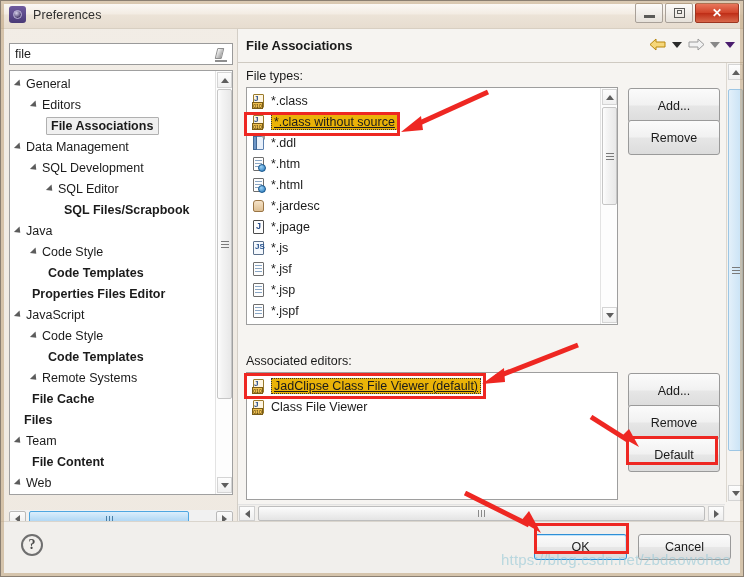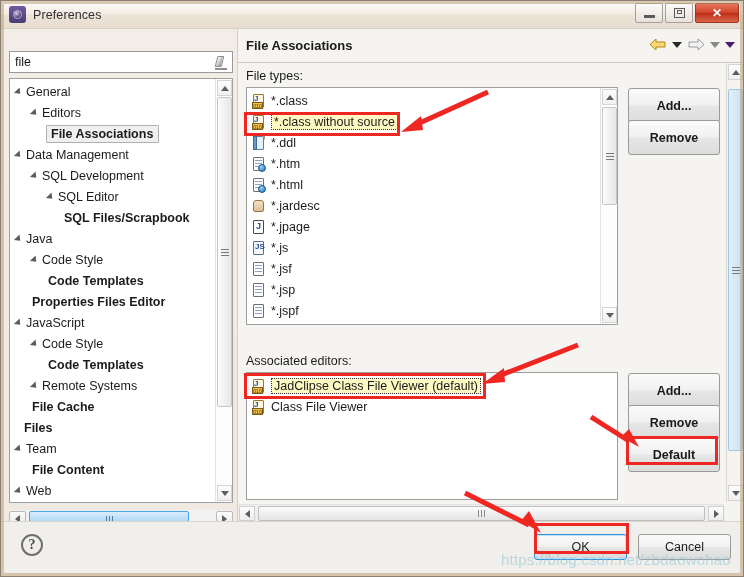--- a/index.html
+++ b/index.html
@@ -69,21 +69,21 @@
 
   
   #body {
     position: absolute;
     left: 0; top: 28px; right: 0; bottom: 0;
   }
 
   
   #left-col {
     position: absolute;
-    left: 8px; top: 22px;
+    left: 8px; top: 14px;
     width: 224px; height: 472px;
   }
   #search-box {
     position: relative;
     width: 224px; height: 22px;
     background: #fff;
     border: 1px solid #9a9a9a;
     display: flex; align-items: center;
   }
   #search-input {
@@ -259,23 +259,24 @@
   }
   .listrow {
     height: 21px;
     display: flex; align-items: center;
     padding-left: 4px;
     font-size: 12.5px;
     color: #1b1b1b;
     white-space: nowrap;
   }
   .listrow.sel .rowlabel {
-    background: #fef9c3;
+    background: #eab308;
     border: 1px dotted #333;
     padding: 0 2px;
+    text-decoration: underline;
   }
 
   
   .ficon { width: 16px; height: 16px; margin-right: 4px; position: relative; flex: none; }
   .ficon .page {
     position: absolute; left: 2px; top: 1px;
     width: 11px; height: 14px;
     background: #fdfdfd;
     border: 1px solid #6d6d6d;
     border-radius: 1px;
@@ -322,21 +323,21 @@
   .ficon.js .page { background: #f4f8fd; border-color: #5a6f8a; }
   .ficon.js .s { position:absolute; left:4px; top:2px; font-size:8px; color:#27538f; font-weight:bold; line-height:10px; }
 
   .sidebtn {
     position: absolute;
     width: 92px; height: 35px;
     background: linear-gradient(180deg,#fbfbfb 0%,#f1f1f1 48%,#e6e6e6 52%,#dcdcdc 100%);
     border: 1px solid #9a9a9a;
     border-radius: 3px;
     font-size: 12.5px; color: #1b1b1b;
-    display: flex; align-items: center; justify-content: center; font-weight: bold;
+    display: flex; align-items: center; justify-content: center;
   }
 
   .bottombtn {
     position: absolute;
     width: 93px; height: 26px;
     background: linear-gradient(180deg,#fbfbfb 0%,#f2f2f2 48%,#e7e7e7 52%,#dcdcdc 100%);
     border: 1px solid #9a9a9a;
     border-radius: 3px;
     font-size: 12.5px; color: #1b1b1b;
     display: flex; align-items: center; justify-content: center;

